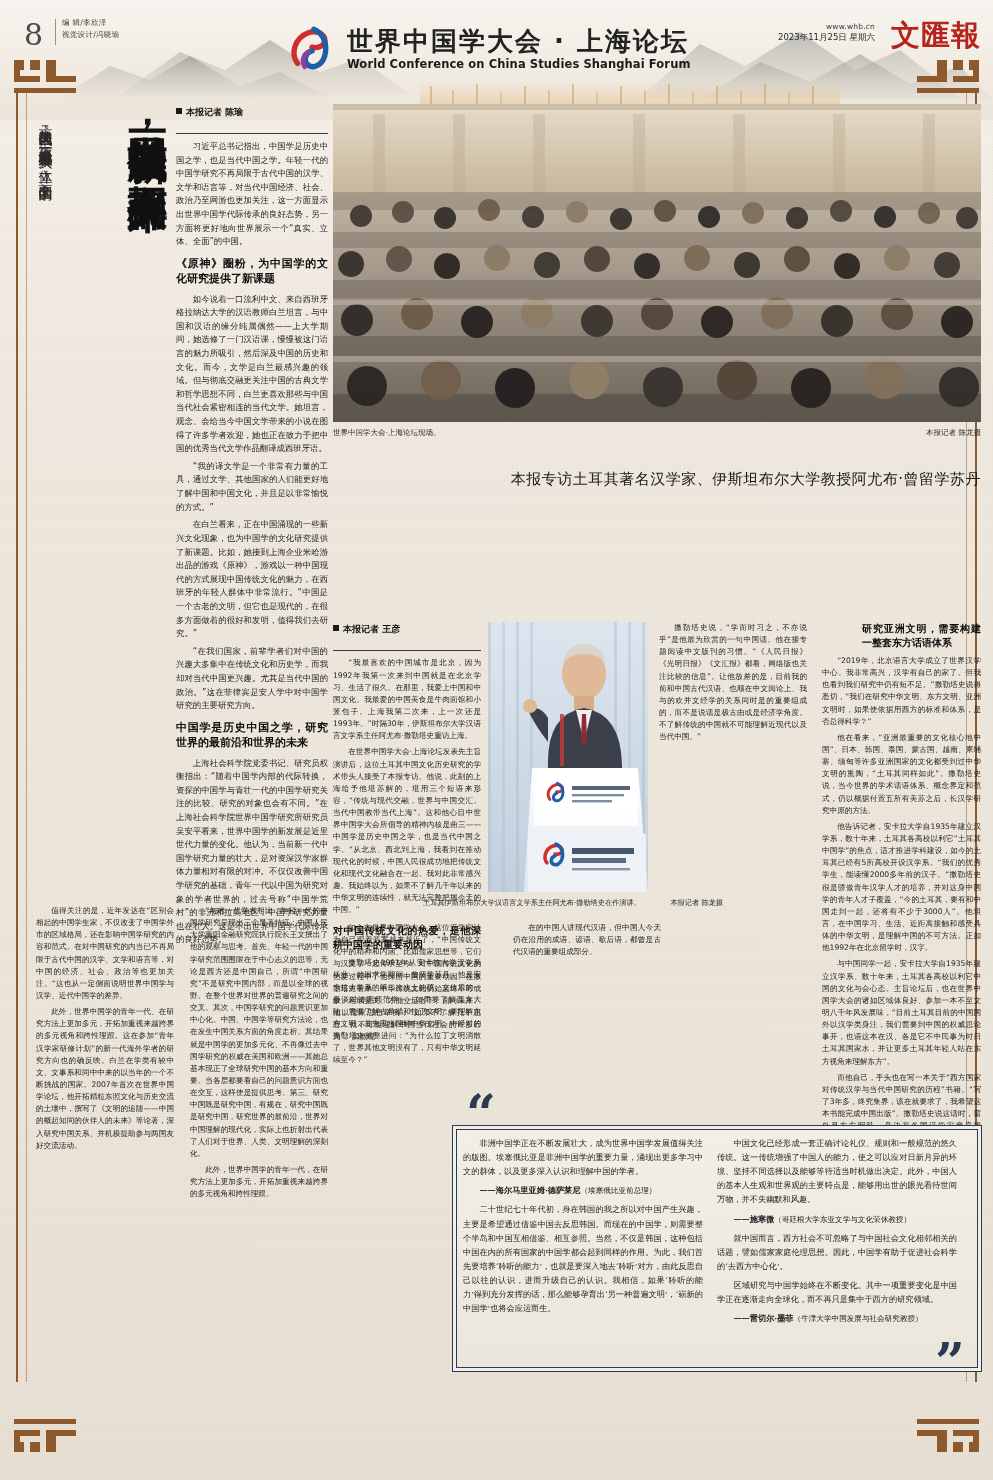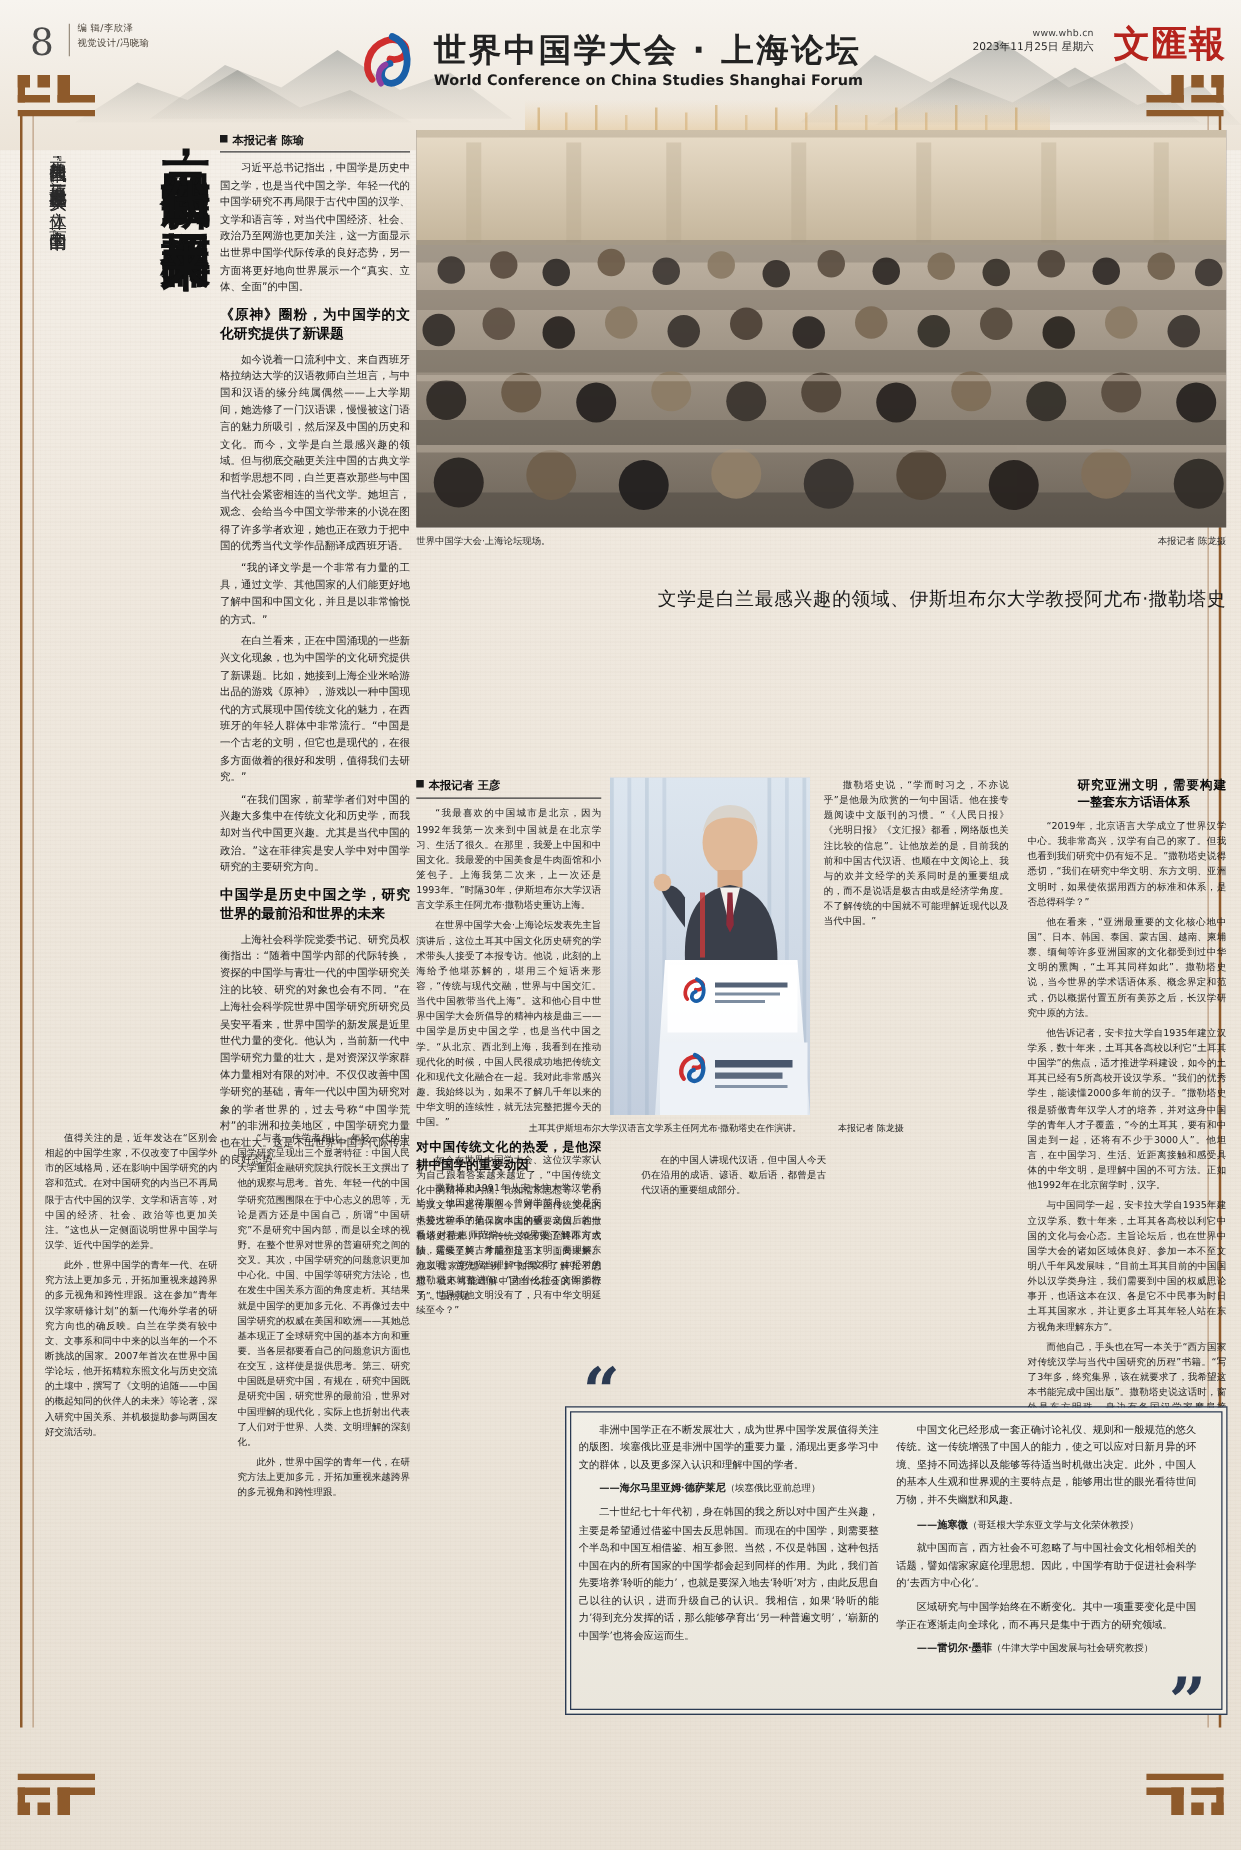--- a/index.html
+++ b/index.html
@@ -87,21 +87,21 @@
     font-size:14px;line-height:1.35;color:#2a2a2a;height:660px;
     letter-spacing:.5px;
   }
 
   
   .col-left{
     position:absolute;left:176px;top:106px;width:152px;
   }
   .byline{
     font-size:9px;color:#111;font-weight:bold;
-    border-bottom:1px solid #3a3a3a;padding-bottom:2px;margin-bottom:6px;
+    border-bottom:1px solid #3a3a3a;padding-bottom:14px;margin-bottom:6px;
   }
   .byline .sq{display:inline-block;width:6px;height:6px;background:#1a1a1a;margin-right:4px;vertical-align:1px;}
   .bodytext{
     font-size:8.4px;line-height:1.62;color:#1d1d1d;text-align:justify;
     text-justify:inter-ideograph;
   }
   .bodytext p{margin:0 0 4px 0;text-indent:2em;}
   .subhead{
     font-size:11px;font-weight:bold;color:#0c0c0c;line-height:1.35;
     margin:8px 0 6px 0;
@@ -447,21 +447,21 @@
         <rect x="0" y="252" width="648" height="6" fill="#bfb3a3"></rect>
       </g>
     </svg>
   </div>
   <div class="photo-caption">
     <span>世界中国学大会·上海论坛现场。</span>
     <span>本报记者 陈龙摄</span>
   </div>
 
   <div class="feature">
-    <div class="feat-kicker">文学是白兰最感兴趣的领域、伊斯坦布尔大学教授阿尤布·撒勒塔史</div>
+    <div class="feat-kicker">本报专访土耳其著名汉学家、伊斯坦布尔大学教授阿尤布·曾留学苏丹</div>
   </div>
 
   <div class="feat-cols">
     <div class="fcol c1 bodytext tiny">
       <div class="byline"><span class="sq"></span><span>本报记者 王彦</span></div>
       <p>“我最喜欢的中国城市是北京，因为1992年我第一次来到中国就是在北京学习、生活了很久。在那里，我爱上中国和中国文化。我最爱的中国美食是牛肉面馆和小笼包子。上海我第二次来，上一次还是1993年。”时隔30年，伊斯坦布尔大学汉语言文学系主任阿尤布·撒勒塔史重访上海。</p>
       <p>在世界中国学大会·上海论坛发表先主旨演讲后，这位土耳其中国文化历史研究的学术带头人接受了本报专访。他说，此刻的上海给予他堪苏解的，堪用三个短语来形容，“传统与现代交融，世界与中国交汇。当代中国教带当代上海”。这和他心目中世界中国学大会所倡导的精神内核是曲三——中国学是历史中国之学，也是当代中国之学。“从北京、西北到上海，我看到在推动现代化的时候，中国人民很成功地把传统文化和现代文化融合在一起。我对此非常感兴趣。我始终以为，如果不了解几千年以来的中华文明的连续性，就无法完整把握今天的中国。”</p>
       <div class="subhead" style="font-size:10px">对中国传统文化的热爱，是他深耕中国学的重要动因</div>
       <p>撒勒塔史1991年从安卡拉大学汉学系毕业，他因求学期间，曾留学苏丹。他是安卡拉大学系的第二次水土的硕、文位后的一番谈对待惠师范学——如果要了解西方大陆，需要了解古希腊和拉丁文明；要理解东方文明，首先应当理解中华文明。中经对的撒勒塔史就整进问：“为什么拉丁文明消散了，世界其他文明没有了，只有中华文明延续至今？”</p>
     </div>

